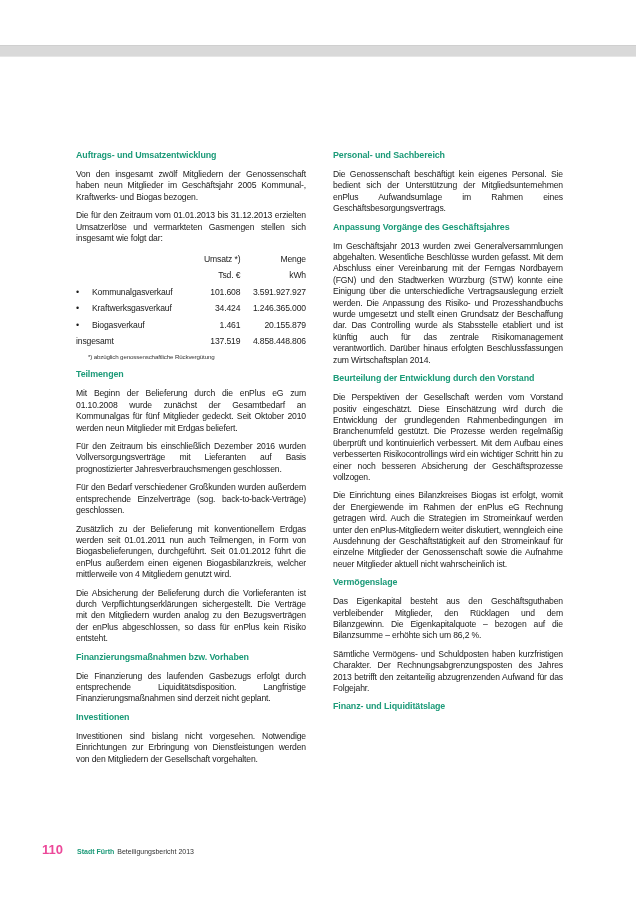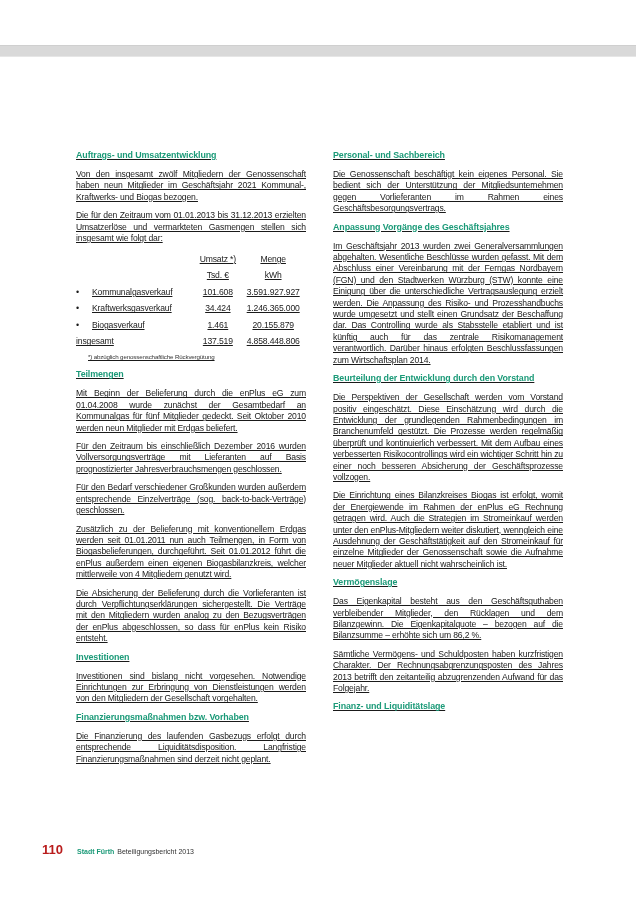--- a/index.html
+++ b/index.html
@@ -6,52 +6,52 @@
   body {
     width: 636px; height: 900px; background: #ffffff; position: relative; overflow: hidden;
     font-family: "Liberation Sans", sans-serif; color: #1a1a1a;
   }
   .topbar {
     position: absolute; left: 0; top: 45px; width: 636px; height: 10px;
     background: #d9d9d9; border-top: 1px solid #cfcfcf; border-bottom: 1px solid #e6e6e6;
   }
   .col {
     position: absolute; top: 150px; width: 230px;
-    font-size: 8.6px; line-height: 11.4px; text-align: justify; letter-spacing: -0.15px; text-decoration: underline;
+    font-size: 8.6px; line-height: 11.4px; text-align: justify; letter-spacing: -0.15px;
   }
   .col.left { left: 76px; }
   .col.right { left: 333px; width: 230px; }
   h2 {
     color: #1b9a78; font-size: 8.9px; font-weight: bold; margin: 0 0 8px 0; line-height: 11px;
     letter-spacing: -0.1px;
   }
   p { margin: 0 0 7px 0; hyphens: manual; }
   .sec { margin-bottom: 6px; }
   table.sales { width: 100%; border-collapse: collapse; font-size: 8.6px; margin: 0 0 2px 0; }
   table.sales td { padding: 0; height: 16.5px; vertical-align: middle; white-space: nowrap; }
-  table.sales td.num { text-align: center; }
+  table.sales td.num { text-align: right; }
   table.sales td.label { padding-left: 0; margin-left: 36px; }
   .bullet { display: inline-block; width: 16px; font-size: 9px; }
   .footnote { font-size: 6.2px; margin: 2px 0 8px 12px; color: #333; line-height: 9px; }
   .footer {
     position: absolute; top: 842px; left: 42px; display: flex; align-items: baseline;
   }
-  .pagenum { color: #b91c1c; font-size: 13px; font-weight: bold; margin-right: 14px; }
+  .pagenum { color: #ec4899; font-size: 13px; font-weight: bold; margin-right: 14px; }
   .footer-brand { color: #1b9a78; font-size: 7px; font-weight: bold; margin-right: 3px; }
   .footer-title { color: #333; font-size: 7px; }
 </style>
 </head>
 <body>
 
 <div class="topbar"></div>
 
 <div class="col left">
   <div class="sec">
     <h2>Auftrags- und Umsatzentwicklung</h2>
-    <p>Von den insgesamt zwölf Mitgliedern der Genossenschaft haben neun Mitglieder im Geschäftsjahr 2021 Kommunal-, Kraftwerks- und Biogas bezogen.</p>
+    <p>Von den insgesamt zwölf Mitgliedern der Genossenschaft haben neun Mitglieder im Geschäftsjahr 2005 Kommunal-, Kraftwerks- und Biogas bezogen.</p>
     <p>Die für den Zeitraum vom 01.01.2013 bis 31.12.2013 erzielten Umsatzerlöse und vermarkteten Gasmengen stellen sich insgesamt wie folgt dar:</p>
     <table class="sales">
       <tbody>
           <tr>
         <td></td>
         <td class="num">Umsatz *)</td>
         <td class="num">Menge</td>
       </tr>
       <tr>
         <td></td>
@@ -78,42 +78,42 @@
         <td class="num">137.519</td>
         <td class="num">4.858.448.806</td>
       </tr>
     </tbody>
       </table>
     <div class="footnote">*) abzüglich genossenschaftliche Rückvergütung</div>
   </div>
 
   <div class="sec">
     <h2>Teilmengen</h2>
-    <p>Mit Beginn der Belieferung durch die enPlus eG zum 01.04.2008 wurde zunächst der Gesamtbedarf an Kommunalgas für fünf Mitglieder gedeckt. Seit Oktober 2010 werden neun Mitglieder mit Erdgas beliefert.</p>
+    <p>Mit Beginn der Belieferung durch die enPlus eG zum 01.10.2008 wurde zunächst der Gesamtbedarf an Kommunalgas für fünf Mitglieder gedeckt. Seit Oktober 2010 werden neun Mitglieder mit Erdgas beliefert.</p>
     <p>Für den Zeitraum bis einschließlich Dezember 2016 wurden Vollversorgungsverträge mit Lieferanten auf Basis prognostizierter Jahresverbrauchsmengen geschlossen.</p>
     <p>Für den Bedarf verschiedener Großkunden wurden außerdem entsprechende Einzelverträge (sog. back-to-back-Verträge) geschlossen.</p>
     <p>Zusätzlich zu der Belieferung mit konventionellem Erdgas werden seit 01.01.2011 nun auch Teilmengen, in Form von Biogasbelieferungen, durchgeführt. Seit 01.01.2012 führt die enPlus außerdem einen eigenen Biogasbilanzkreis, welcher mittlerweile von 4 Mitgliedern genutzt wird.</p>
     <p>Die Absicherung der Belieferung durch die Vorlieferanten ist durch Verpflichtungserklärungen sichergestellt. Die Verträge mit den Mitgliedern wurden analog zu den Bezugsverträgen der enPlus abgeschlossen, so dass für enPlus kein Risiko entsteht.</p>
   </div>
 
   <div class="sec">
-    <h2>Investitionen</h2>
-    <p>Investitionen sind bislang nicht vorgesehen. Notwendige Einrichtungen zur Erbringung von Dienstleistungen werden von den Mitgliedern der Gesellschaft vorgehalten.</p>
+    <h2>Finanzierungsmaßnahmen bzw. Vorhaben</h2>
+    <p>Die Finanzierung des laufenden Gasbezugs erfolgt durch entsprechende Liquiditätsdisposition. Langfristige Finanzierungsmaßnahmen sind derzeit nicht geplant.</p>
   </div>
 
   <div class="sec">
-    <h2>Finanzierungsmaßnahmen bzw. Vorhaben</h2>
-    <p>Die Finanzierung des laufenden Gasbezugs erfolgt durch entsprechende Liquiditätsdisposition. Langfristige Finanzierungsmaßnahmen sind derzeit nicht geplant.</p>
+    <h2>Investitionen</h2>
+    <p>Investitionen sind bislang nicht vorgesehen. Notwendige Einrichtungen zur Erbringung von Dienstleistungen werden von den Mitgliedern der Gesellschaft vorgehalten.</p>
   </div>
 </div>
 
 <div class="col right">
   <div class="sec">
     <h2>Personal- und Sachbereich</h2>
-    <p>Die Genossenschaft beschäftigt kein eigenes Personal. Sie bedient sich der Unterstützung der Mitgliedsunternehmen gegen Vorlieferanten im Rahmen eines Geschäftsbesorgungsvertrags.</p>
+    <p>Die Genossenschaft beschäftigt kein eigenes Personal. Sie bedient sich der Unterstützung der Mitgliedsunternehmen enPlus Aufwandsumlage im Rahmen eines Geschäftsbesorgungsvertrags.</p>
   </div>
   <div class="sec">
     <h2>Anpassung Vorgänge des Geschäftsjahres</h2>
     <p>Im Geschäftsjahr 2013 wurden zwei Generalversammlungen abgehalten. Wesentliche Beschlüsse wurden gefasst. Mit dem Abschluss einer Vereinbarung mit der Ferngas Nordbayern (FGN) und den Stadtwerken Würzburg (STW) konnte eine Einigung über die unterschiedliche Vertragsauslegung erzielt werden. Die Anpassung des Risiko- und Prozesshandbuchs wurde umgesetzt und stellt einen Grundsatz der Beschaffung dar. Das Controlling wurde als Stabsstelle etabliert und ist künftig auch für das zentrale Risikomanagement verantwortlich. Darüber hinaus erfolgten Beschlussfassungen zum Wirtschaftsplan 2014.</p>
   </div>
   <div class="sec">
     <h2>Beurteilung der Entwicklung durch den Vorstand</h2>
     <p>Die Perspektiven der Gesellschaft werden vom Vorstand positiv eingeschätzt. Diese Einschätzung wird durch die Entwicklung der grundlegenden Rahmenbedingungen im Branchenumfeld gestützt. Die Prozesse werden regelmäßig überprüft und kontinuierlich verbessert. Mit dem Aufbau eines verbesserten Risikocontrollings wird ein wichtiger Schritt hin zu einer noch besseren Absicherung der Geschäftsprozesse vollzogen.</p>
     <p>Die Einrichtung eines Bilanzkreises Biogas ist erfolgt, womit der Energiewende im Rahmen der enPlus eG Rechnung getragen wird. Auch die Strategien im Stromeinkauf werden unter den enPlus-Mitgliedern weiter diskutiert, wenngleich eine Ausdehnung der Geschäftstätigkeit auf den Stromeinkauf für einzelne Mitglieder der Genossenschaft sowie die Aufnahme neuer Mitglieder aktuell nicht wahrscheinlich ist.</p>
   </div>

